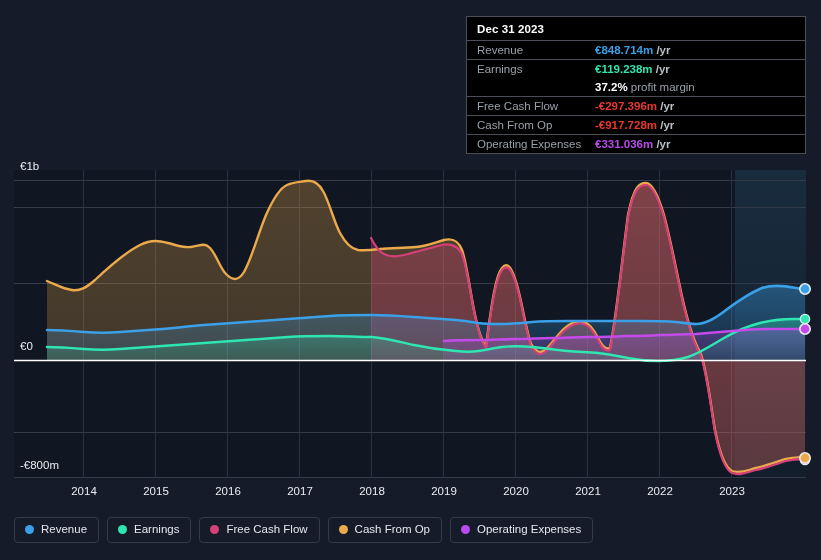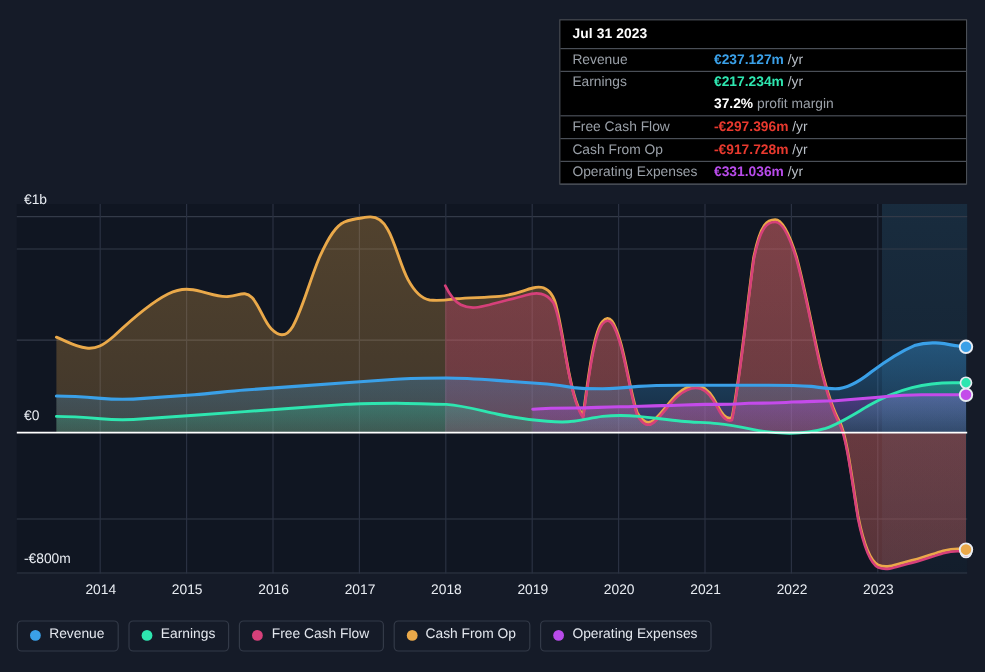--- a/index.html
+++ b/index.html
@@ -69,21 +69,21 @@
     white-space: nowrap;
   }
   #tooltip tr.no-rule td { border-top: none; text-decoration: underline; }
   #tooltip td.lbl {
     color: #9aa0a8;
     width: 118px;
     padding-left: 10px;
   }
   #tooltip td.val { padding-right: 10px; }
   #tooltip .v { font-weight: bold; }
-  #tooltip .unit { color: #b9bfc7; font-weight: normal; }
+  #tooltip .unit { color: #b9bfc7; font-weight: bold; }
   #tooltip .pm-note { color: #9aa0a8; font-weight: normal; }
   #tooltip .tt-foot td { border-top: 1px solid #4a4f57; padding: 0; height: 0; }
 
   
   #legend {
     position: absolute;
     left: 14px;
     top: 517px;
     display: flex;
     gap: 8px;
@@ -328,30 +328,30 @@
       <text class="xtick-label" x="372" y="495">2018</text>
       <text class="xtick-label" x="444" y="495">2019</text>
       <text class="xtick-label" x="516" y="495">2020</text>
       <text class="xtick-label" x="588" y="495">2021</text>
       <text class="xtick-label" x="660" y="495">2022</text>
       <text class="xtick-label" x="732" y="495">2023</text>
     </svg>
   </div>
 
   <div id="tooltip">
-    <div class="tt-title">Jul 31 2023</div>
+    <div class="tt-title">Dec 31 2023</div>
     <table>
       <tbody>
         <tr>
           <td class="lbl">Revenue</td>
-          <td class="val"><span class="v" style="color:#3aa0e8">€237.127m</span> <span class="unit">/yr</span></td>
+          <td class="val"><span class="v" style="color:#3aa0e8">€848.714m</span> <span class="unit">/yr</span></td>
         </tr>
         <tr>
           <td class="lbl">Earnings</td>
-          <td class="val"><span class="v" style="color:#2ee6b0">€217.234m</span> <span class="unit">/yr</span></td>
+          <td class="val"><span class="v" style="color:#2ee6b0">€119.238m</span> <span class="unit">/yr</span></td>
         </tr>
         <tr class="no-rule">
           <td class="lbl"></td>
           <td class="val"><span class="v" style="color:#ffffff">37.2%</span> <span class="pm-note">profit margin</span></td>
         </tr>
         <tr>
           <td class="lbl">Free Cash Flow</td>
           <td class="val"><span class="v" style="color:#e8392e">-€297.396m</span> <span class="unit">/yr</span></td>
         </tr>
         <tr>

